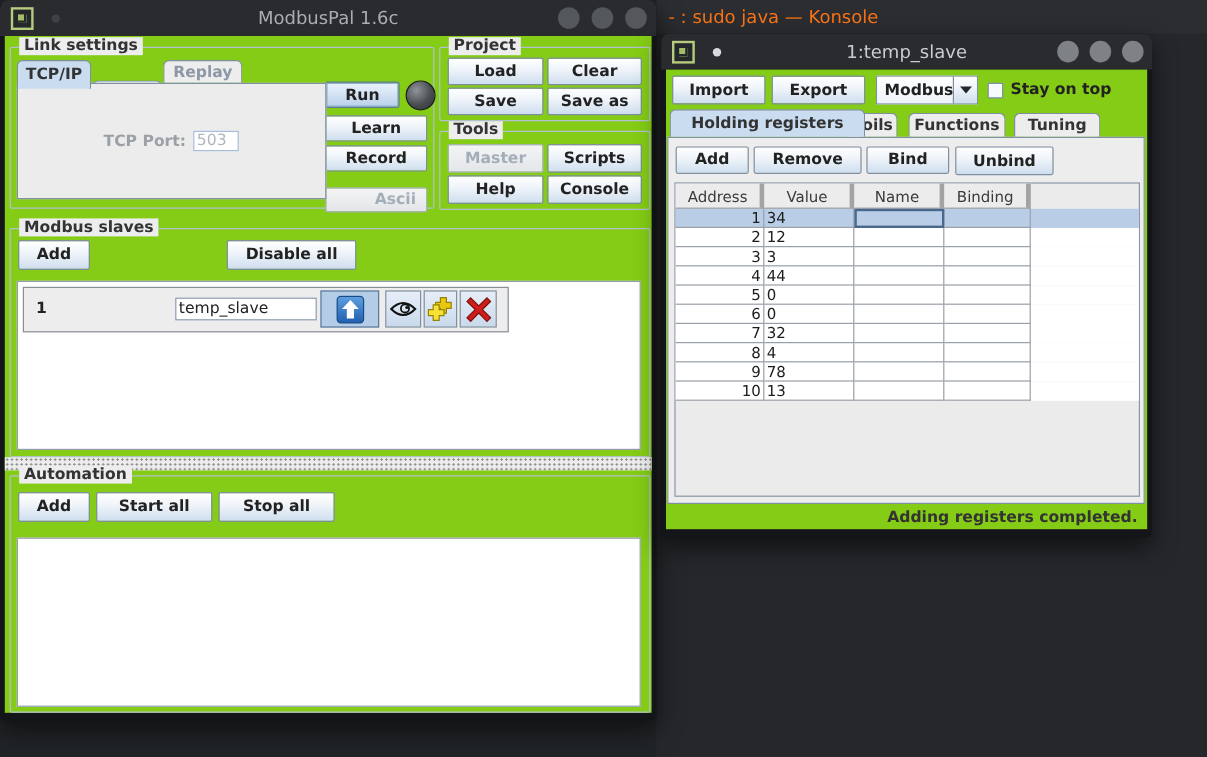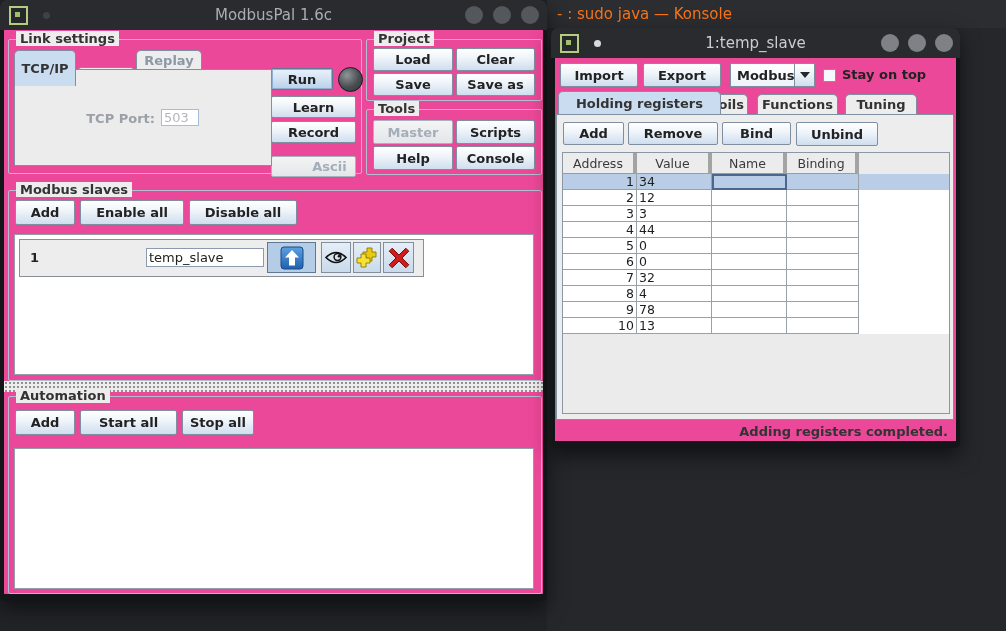--- a/index.html
+++ b/index.html
@@ -15,21 +15,21 @@
     background:#25282a;display:inline-flex;align-items:center;justify-content:center;}
   .winicon-glyph{width:7px;height:7px;background:#a4bd68;
     box-shadow:-2px -2px 0 0 #25282a inset;}
   .titledot{width:7px;height:7px;border-radius:50%;margin-left:15px;}
   .titledot.dark{background:#3e4145;}
   .titledot.light{background:#d7dadd;}
   .wintitle{position:absolute;left:0;right:0;text-align:center;font-size:15px;
     color:#aaadb1;pointer-events:none;}
   .wincircles{margin-left:auto;display:flex;gap:10px;margin-right:8px;z-index:2;}
   .circ{width:18px;height:18px;border-radius:50%;}
-  .winbody{position:absolute;background:#ec4899;font-size:13px;color:#333;}
+  .winbody{position:absolute;background:#84cc16;font-size:13px;color:#333;}
 
   
   .group{position:absolute;border:1px solid #b2bfd0;border-radius:2px;}
   .group-title{position:absolute;top:-9px;left:7px;background:#ededed;padding:0 4px;
     font-weight:bold;font-size:13px;color:#333;white-space:nowrap;}
 
   
   .btn{position:absolute;box-sizing:border-box;border:1px solid #7f8fa0;
     background:linear-gradient(#ffffff 0%,#f0f5fa 40%,#cfdeee 100%);
     color:#222;font-weight:bold;font-size:13px;text-align:center;
@@ -109,21 +109,21 @@
       <span class="wincircles">
         <span class="circ" style="background:#54575b"></span>
         <span class="circ" style="background:#54575b"></span>
         <span class="circ" style="background:#54575b"></span>
       </span>
     </div>
     <div class="winbody" style="left:4px;top:30px;width:539px;height:564px;">
 
       <div class="group" style="left:4px;top:9px;width:352px;height:133px;">
         <span class="group-title">Link settings</span>
-        <div class="jtab selected" style="left:5px;top:10px;width:62px;height:36px;">
+        <div class="jtab selected" style="left:5px;top:10px;width:62px;height:24px;">
             <span>TCP/IP</span>
           </div>
         <div class="jtab dim" style="left:68px;top:10px;width:58px;height:19px;margin-top:17px;">
             <span>Serial</span>
           </div>
         <div class="jtab dim" style="left:127px;top:10px;width:66px;height:19px;">
             <span>Replay</span>
           </div>
         <div class="tabpane" style="left:5px;top:29px;width:258px;height:97px;">
           <span style="position:absolute;left:55px;top:41px;width:85px;text-align:right;font-weight:bold;color:#9aa0a6;">TCP Port:</span>
@@ -148,21 +148,20 @@
         <span class="group-title">Tools</span>
         <button class="btn disabled" style="left:6px;top:10px;width:80px;height:24px;">Master</button>
         <button class="btn" style="left:89px;top:10px;width:79px;height:24px;">Scripts</button>
         <button class="btn" style="left:6px;top:36px;width:80px;height:24px;">Help</button>
         <button class="btn" style="left:89px;top:36px;width:79px;height:24px;">Console</button>
       </div>
 
       <div class="group" style="left:4px;top:160px;width:532px;height:189px;">
         <span class="group-title">Modbus slaves</span>
         <button class="btn" style="left:6px;top:9px;width:60px;height:25px;">Add</button>
-        <button class="btn" style="left:71px;top:9px;width:104px;height:25px;">Enable all</button>
         <button class="btn" style="left:180px;top:9px;width:108px;height:25px;">Disable all</button>
         <div class="whitepanel" style="left:5px;top:43px;width:520px;height:141px;">
           <div style="position:absolute;left:4px;top:4px;width:405px;height:38px;background:#ededed;border:1px solid #8a8f96;box-sizing:border-box;">
             <span style="position:absolute;left:10px;top:0;line-height:36px;font-weight:bold;color:#222;">1</span>
             <span class="tfield" style="left:126px;top:8px;width:118px;height:19px;">temp_slave</span>
             <span class="iconbtn sel" style="left:247px;top:2px;width:49px;height:31px;">
               <svg width="24" height="24" viewBox="0 0 24 24">
                 <defs>
                     <linearGradient id="bg1" x1="0" y1="0" x2="0" y2="1">
                   <stop offset="0" stop-color="#5fa0e0"></stop>
@@ -194,21 +193,21 @@
           </div>
         </div>
       </div>
 
       <div class="dotspattern" style="left:0;top:351px;width:539px;height:11px;"></div>
 
       <div class="group" style="left:4px;top:366px;width:532px;height:196px;">
         <span class="group-title">Automation</span>
         <button class="btn" style="left:6px;top:13px;width:60px;height:25px;">Add</button>
         <button class="btn" style="left:71px;top:13px;width:97px;height:25px;">Start all</button>
-        <button class="btn" style="left:173px;top:13px;width:72px;height:25px;">Stop all</button>
+        <button class="btn" style="left:173px;top:13px;width:97px;height:25px;">Stop all</button>
         <div class="whitepanel" style="left:5px;top:51px;width:520px;height:141px;"></div>
       </div>
 
     </div>
   </div>
 
   <div class="xwin" style="left:551px;top:28px;width:409px;height:420px;">
     <div class="titlebar">
       <span class="winicon">
           <span class="winicon-glyph"></span>

